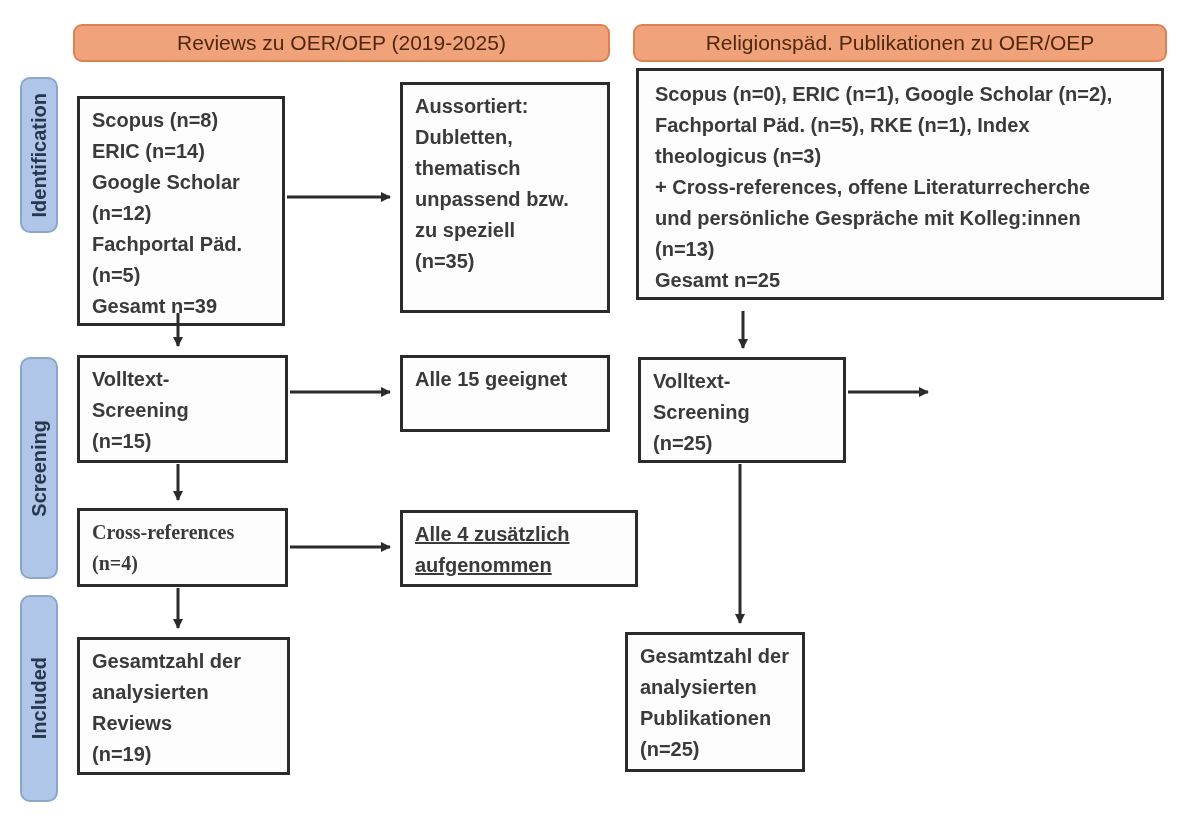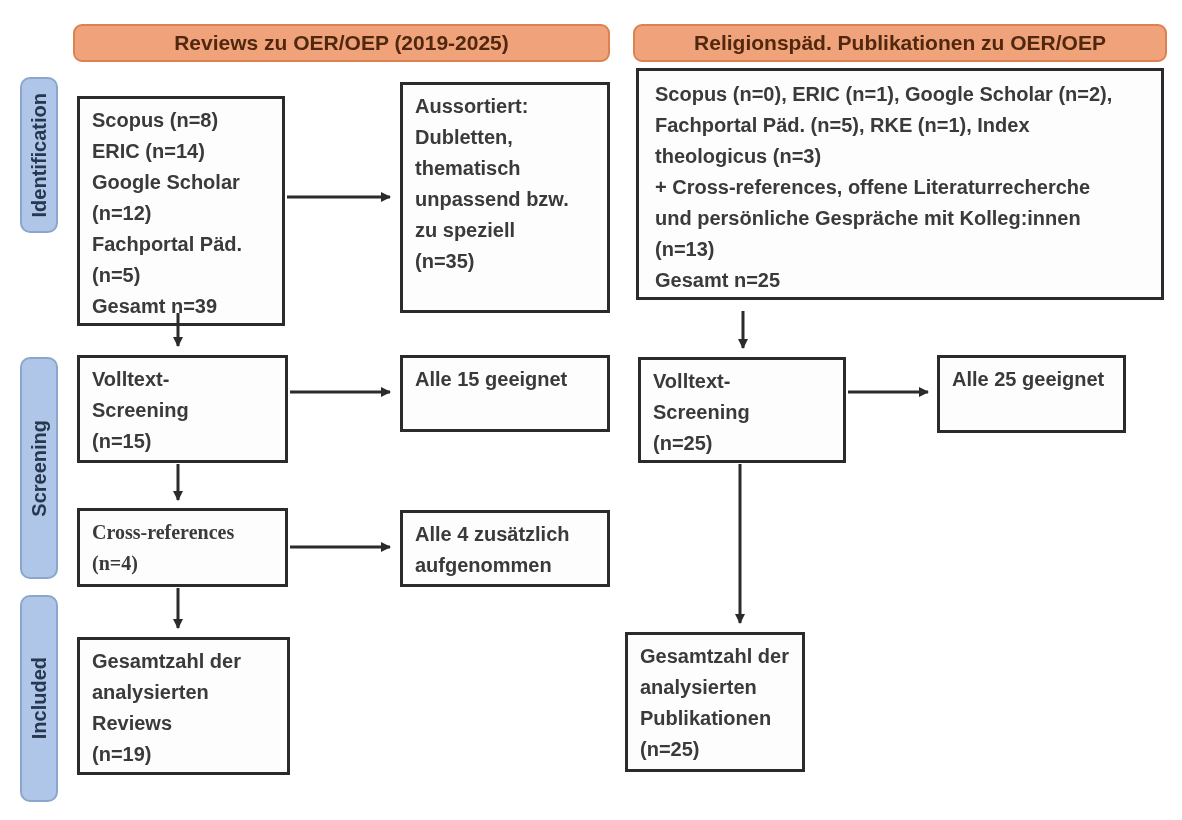--- a/index.html
+++ b/index.html
@@ -15,21 +15,21 @@
     background: #ffffff;
     overflow: hidden;
   }
   .header {
     position: absolute;
     box-sizing: border-box;
     background: #F0A37B;
     border: 2px solid #DD8152;
     border-radius: 9px;
     color: #50280F;
-    font-weight: 700;
+    font-weight: 400;
     font-size: 21px;
     display: flex;
     align-items: center;
     justify-content: center;
     text-align: center;
   }
   .stage {
     position: absolute;
     box-sizing: border-box;
     background: #AFC6E8;
@@ -72,21 +72,21 @@
   #header-left   { left: 73px;  top: 24px;  width: 537px; height: 38px; }
   #header-right  { left: 633px; top: 24px;  width: 534px; height: 38px; }
   #stage-identification { left: 20px; top: 77px;  width: 38px; height: 156px; }
   #stage-screening      { left: 20px; top: 357px; width: 38px; height: 222px; }
   #stage-included       { left: 20px; top: 595px; width: 38px; height: 207px; }
   #box-a { left: 77px;  top: 96px;  width: 208px; height: 230px; }
   #box-b { left: 400px; top: 82px;  width: 210px; height: 231px; }
   #box-c { left: 77px;  top: 355px; width: 211px; height: 108px; }
   #box-d { left: 400px; top: 355px; width: 210px; height: 77px;  }
   #box-e { left: 77px;  top: 508px; width: 211px; height: 79px; font-family: Liberation Serif, serif;  }
-  #box-f { left: 400px; top: 510px; width: 210px; height: 77px;  }
+  #box-f { left: 400px; top: 510px; width: 238px; height: 77px; text-decoration: underline;  }
   #box-g { left: 77px;  top: 637px; width: 213px; height: 138px; }
   #box-h { left: 636px; top: 68px;  width: 528px; height: 232px; }
   #box-j { left: 638px; top: 357px; width: 208px; height: 106px; }
   #box-i { left: 937px; top: 355px; width: 189px; height: 78px;  }
   #box-k { left: 625px; top: 632px; width: 180px; height: 140px; }
 </style>
 </head>
 <body>
 
 <div class="canvas">
@@ -133,21 +133,20 @@
   <div class="node wide" id="box-h">Scopus (n=0), ERIC (n=1), Google Scholar (n=2),
 Fachportal Päd. (n=5), RKE (n=1), Index
 theologicus (n=3)
 + Cross-references, offene Literaturrecherche
 und persönliche Gespräche mit Kolleg:innen
 (n=13)
 Gesamt n=25</div>
   <div class="node" id="box-j">Volltext-
 Screening
 (n=25)</div>
-  <div class="node" id="box-i">Alle 25 geeignet</div>
   <div class="node" id="box-k">Gesamtzahl der
 analysierten
 Publikationen
 (n=25)</div>
 
   <svg class="arrows" viewBox="0 0 1182 820" xmlns="http://www.w3.org/2000/svg">
     <defs>
       <marker id="ah" markerWidth="11" markerHeight="10" refX="9" refY="5" orient="auto" markerUnits="userSpaceOnUse">
         <path d="M0,0 L10,5 L0,10 z" fill="#2B2B2B"></path>
       </marker>

